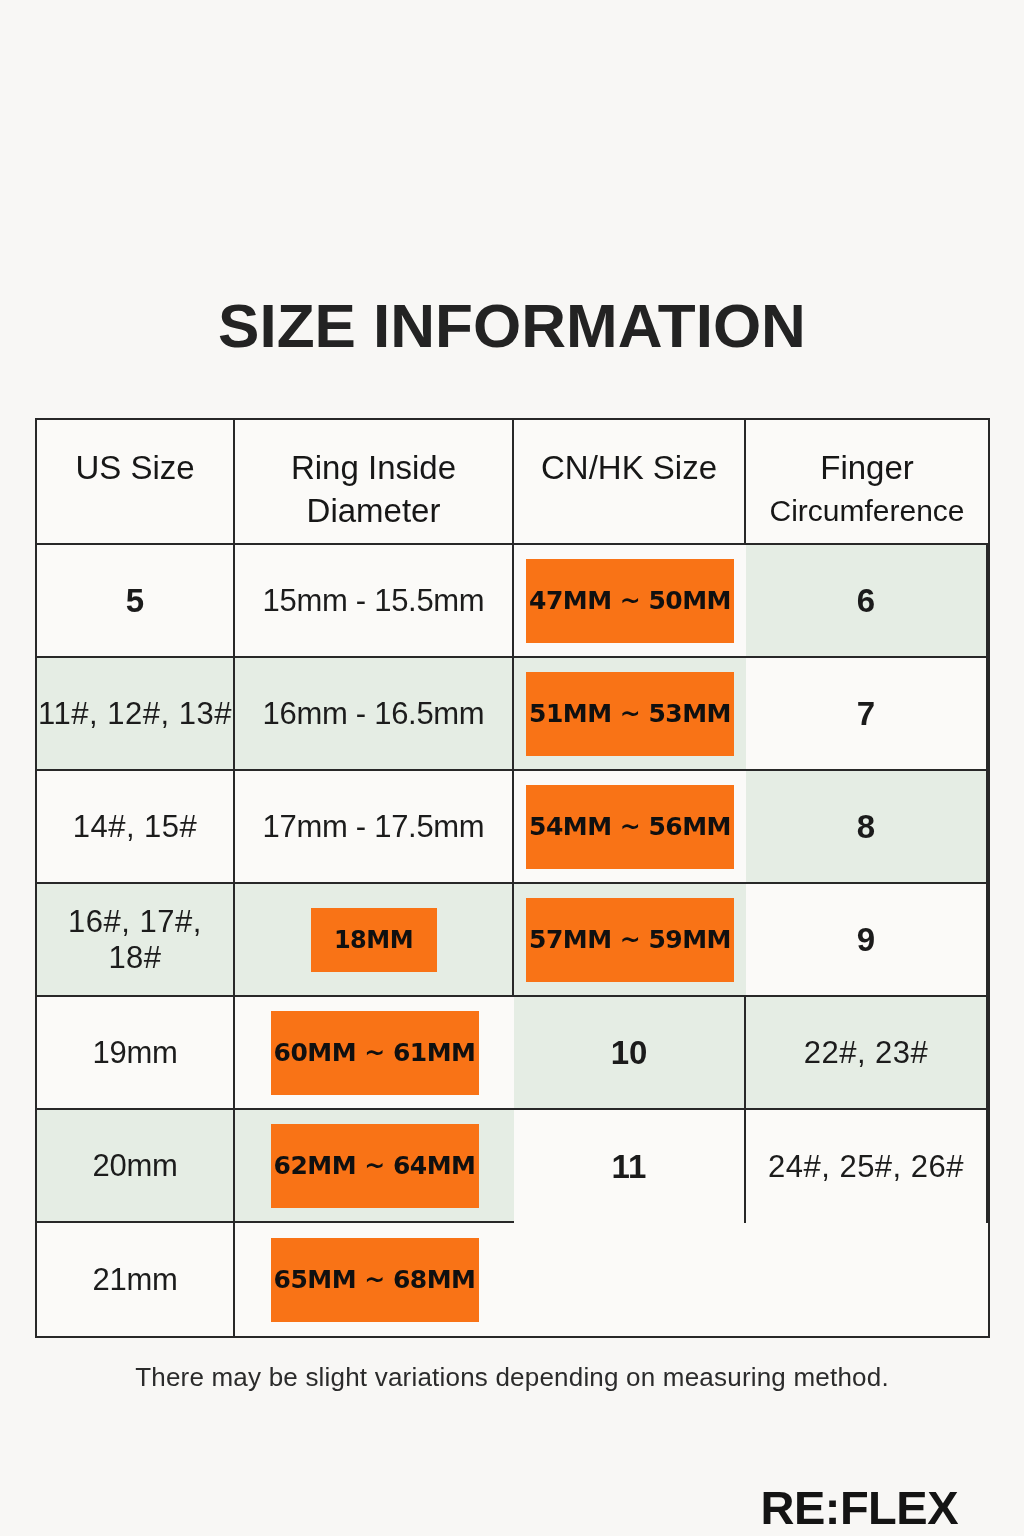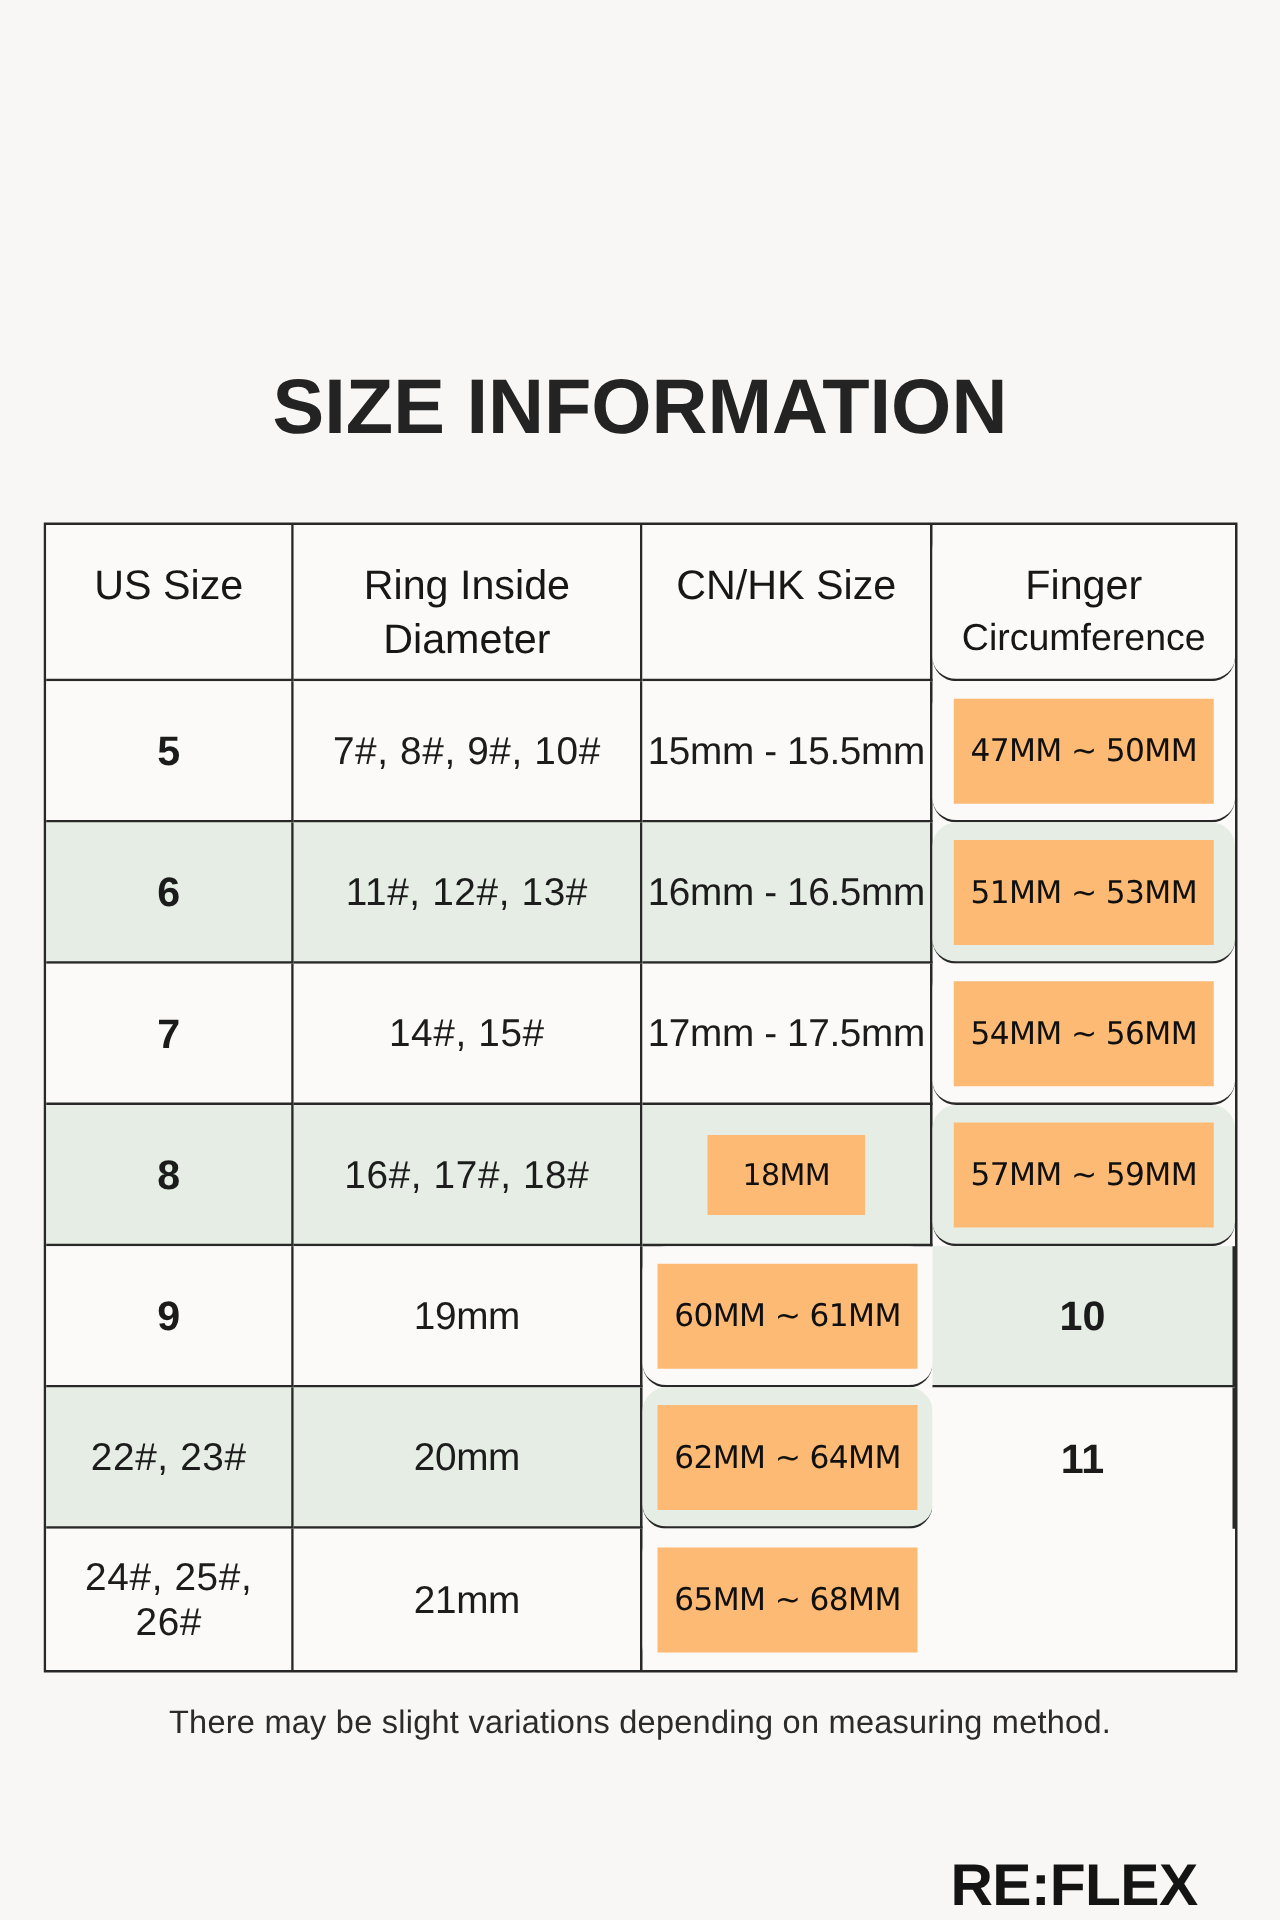--- a/index.html
+++ b/index.html
@@ -17,34 +17,34 @@
     border:2px solid #282828;background:#fbfaf8;
     display:grid;
     grid-template-columns:198px 279px 232px 242px;
     grid-template-rows:125px repeat(7,113px);
   }
   .cell{
     border-right:2px solid #282828;border-bottom:2px solid #282828;
     display:flex;align-items:center;justify-content:center;
     text-align:center;background:#fbfaf8;overflow:hidden;
   }
-  .cell.lc{border-right:none;border-radius:19px;}
+  .cell.lc{border-right:none;}
   .cell.lr{border-bottom:none;}
   .cell.hl{background:#e5ede4;}
   .cell.head{flex-direction:column;align-items:center;justify-content:flex-start;padding-top:26px;}
   .hline{display:block;font-size:33px;font-weight:400;line-height:43px;color:#171717;}
   .hline:empty{display:none;}
   .hline.regular{font-weight:400;font-size:30px;}
   .c-us{font-size:33px;font-weight:700;color:#1b1b1b;}
   .c-cn{font-size:31px;color:#1c1c1c;letter-spacing:0.5px;}
   .c-dia{font-size:31px;color:#1c1c1c;letter-spacing:-0.3px;}
   .patch{
-    background:#fdba74;width:208px;height:84px;
+    background:#f97316;width:208px;height:84px;
     display:flex;align-items:center;justify-content:center;white-space:nowrap;
-    font-family:"DejaVu Sans",sans-serif;font-weight:400;font-size:25px;
+    font-family:"DejaVu Sans",sans-serif;font-weight:700;font-size:25px;
     letter-spacing:-0.5px;color:#101010;
   }
   .patch-sm{width:126px;height:64px;font-size:24px;}
   .note{
     position:absolute;top:1362px;left:0;width:100%;text-align:center;
     font-size:26px;color:#2b2b2b;letter-spacing:0.2px;
   }
   .brand{
     position:absolute;top:1480px;right:66px;
     font-size:47px;font-weight:800;letter-spacing:-0.5px;color:#141414;
@@ -70,21 +70,20 @@
     <div class="cell head">
       <span class="hline">CN/HK Size</span>
 
     </div>
     <div class="cell head lc">
       <span class="hline">Finger</span>
       <span class="hline regular">Circumference</span>
     </div>
 
     <div class="cell c-us">5</div>
-    <div class="cell c-cn">7#, 8#, 9#, 10#</div>
     <div class="cell c-dia">
         <span>15mm - 15.5mm</span>
       </div>
     <div class="cell lc">
         <span class="patch">47MM ~ 50MM</span>
       </div>
 
     <div class="cell hl c-us">6</div>
     <div class="cell hl c-cn">11#, 12#, 13#</div>
     <div class="cell hl c-dia">

